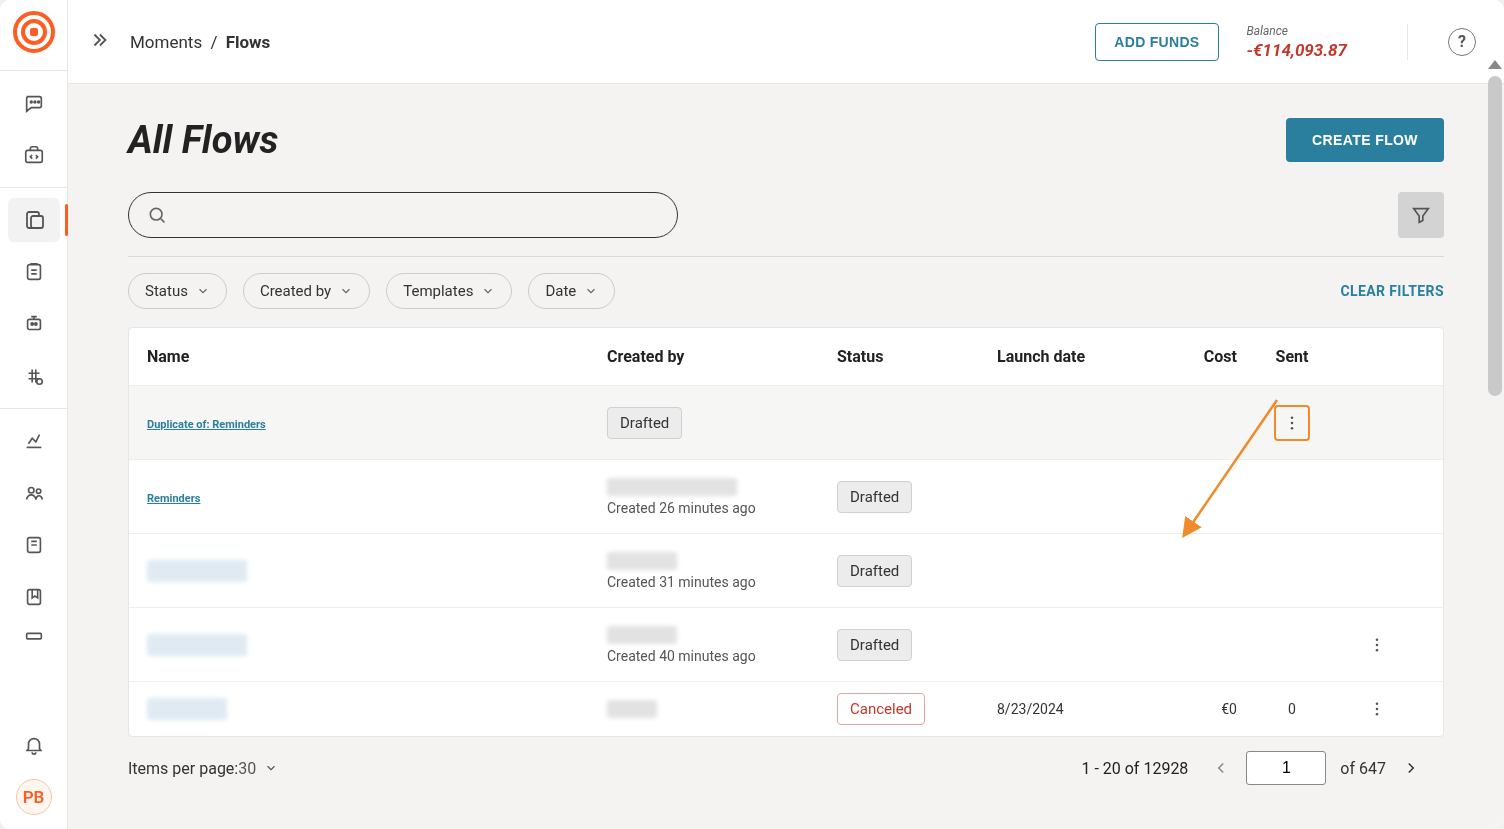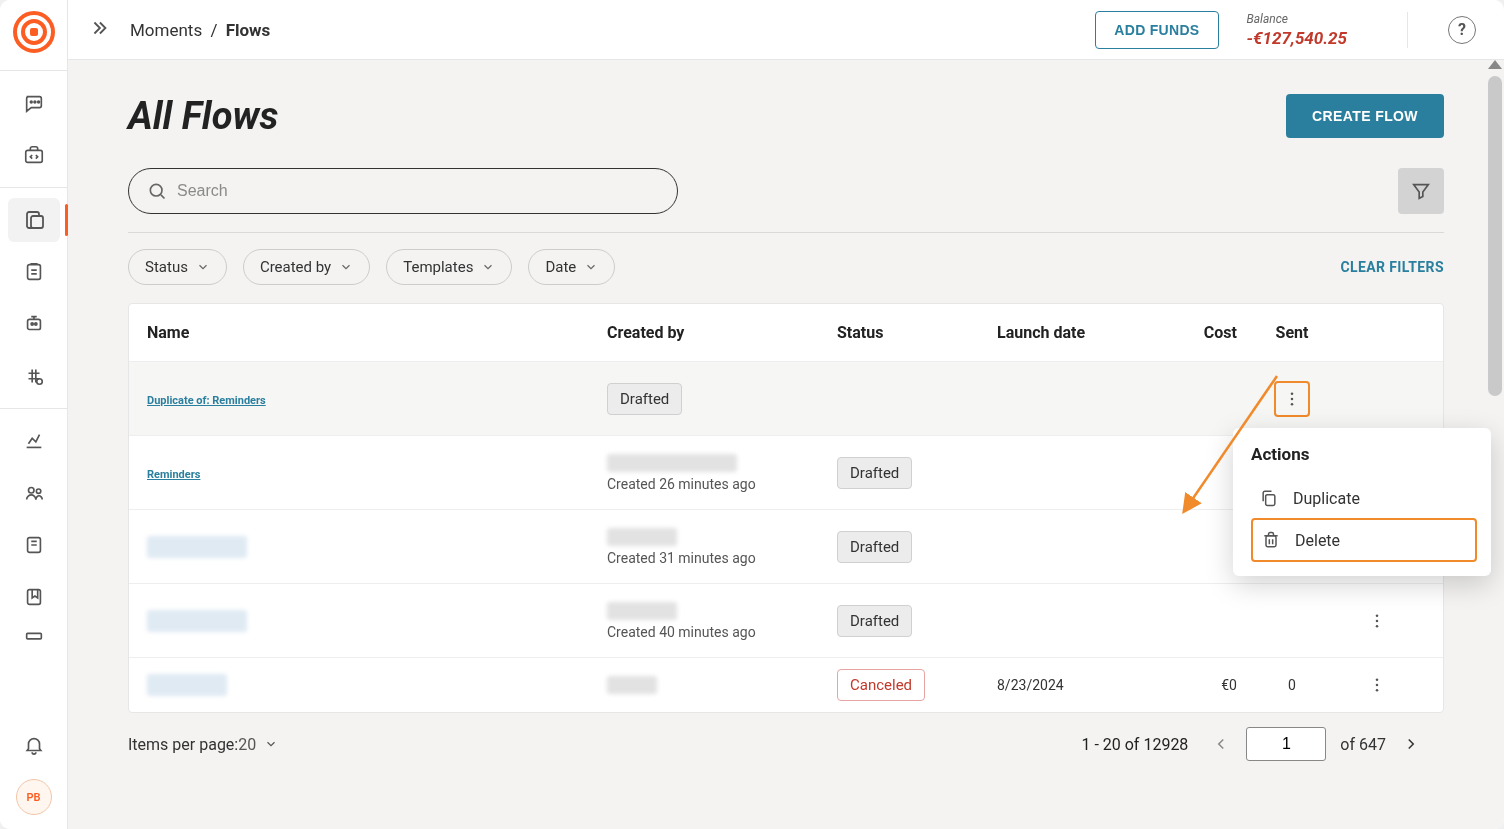--- a/index.html
+++ b/index.html
@@ -74,36 +74,36 @@
     display: flex;
     flex-direction: column;
     align-items: center;
     padding-bottom: 14px;
   }
   .avatar {
     width: 36px; height: 36px; border-radius: 50%;
     border: 1px solid #f3c6a8;
     background: #fff6ef;
     color: #fc5d22;
-    font-size: 11px;
+    font-size: 17px;
     font-weight: 600;
     display: flex; align-items: center; justify-content: center;
     margin-top: 8px;
   }
 
   
   .main {
     flex: 1;
     display: flex;
     flex-direction: column;
     background: #f4f3f2;
     min-width: 0;
   }
   .topbar {
-    height: 60px;
+    height: 84px;
     background: #fff;
     border-bottom: 1px solid #e6e6e6;
     display: flex;
     align-items: center;
     padding: 0 28px 0 20px;
     gap: 20px;
   }
   .topbar .expand-icon { color: #555; cursor: pointer; }
   .breadcrumb { font-size: 17px; color: #333; }
   .breadcrumb .sep { margin: 0 4px; color: #333; }
@@ -483,41 +483,40 @@
       </div>
       <div class="breadcrumb">
         <span>Moments</span>
         <span class="sep">/</span>
         <span class="current">Flows</span>
       </div>
       <div class="topbar-spacer"></div>
       <button class="add-funds-btn">ADD FUNDS</button>
       <div class="balance-block">
         <div class="balance-label">Balance</div>
-        <div class="balance-amount">-€127,540.25</div>
+        <div class="balance-amount">-€114,093.87</div>
       </div>
       <div class="top-divider"></div>
       <div class="help-btn">
         <span>?</span>
       </div>
     </div>
 
     <div class="content">
       <div class="page-head">
         <h1 class="page-title">All Flows</h1>
         <button class="create-flow-btn">CREATE FLOW</button>
       </div>
 
       <div class="search-row">
         <div class="search-wrap">
           <svg width="20" height="20" viewBox="0 0 24 24" fill="none" stroke="currentColor" stroke-width="2">
               <circle cx="11" cy="11" r="7"></circle>
               <path d="M21 21l-4.3-4.3"></path>
             </svg>
-          <input class="search-input" placeholder="Search" style="">
         </div>
         <div class="search-row-spacer"></div>
         <div class="filter-btn">
           <svg width="22" height="22" viewBox="0 0 24 24" fill="none" stroke="currentColor" stroke-width="1.8">
               <path d="M4 5h16l-6 8v5l-4 2v-7L4 5z"></path>
             </svg>
         </div>
       </div>
 
       <div class="thin-divider"></div>
@@ -572,38 +571,20 @@
           <div class="cell cost"></div>
           <div class="cell sent"></div>
           <div class="row-more highlight">
             <svg width="18" height="18" viewBox="0 0 24 24" fill="currentColor">
                 <circle cx="12" cy="5" r="1.7"></circle>
                 <circle cx="12" cy="12" r="1.7"></circle>
                 <circle cx="12" cy="19" r="1.7"></circle>
               </svg>
           </div>
 
-          <div class="actions-menu">
-            <div class="actions-title">Actions</div>
-            <div class="action-item">
-              <svg width="20" height="20" viewBox="0 0 24 24" fill="none" stroke="currentColor" stroke-width="1.8">
-                  <rect x="8" y="8" width="11" height="13" rx="2"></rect>
-                  <path d="M5 16V6a2 2 0 0 1 2-2h8"></path>
-                </svg>
-              <span>Duplicate</span>
-            </div>
-            <div class="action-item delete-highlight">
-              <svg width="20" height="20" viewBox="0 0 24 24" fill="none" stroke="currentColor" stroke-width="1.8">
-                  <path d="M4 7h16M9 7V5a2 2 0 0 1 2-2h2a2 2 0 0 1 2 2v2"></path>
-                  <rect x="6" y="7" width="12" height="13" rx="2"></rect>
-                  <path d="M10 11v6M14 11v6"></path>
-                </svg>
-              <span>Delete</span>
-            </div>
-          </div>
           <svg class="annotation-arrow" width="120" height="160" viewBox="0 0 120 160">
             <defs>
                 <marker id="ah" markerWidth="8" markerHeight="8" refX="6" refY="4" orient="auto">
                   <path d="M0 0L8 4L0 8z" fill="#f08a2b"></path>
                 </marker>
               </defs>
             <line x1="110" y1="6" x2="18" y2="140" stroke="#f08a2b" stroke-width="2.5" marker-end="url(#ah)"></line>
           </svg>
         </div>
 
@@ -684,21 +665,21 @@
                 <circle cx="12" cy="19" r="1.7"></circle>
               </svg>
           </div>
         </div>
       </div>
 
       <div class="table-footer">
         <div class="items-per-page">
           <span>Items per page:</span>
           <div class="ipp-select">
-            <span>20</span>
+            <span>30</span>
             <svg width="14" height="14" viewBox="0 0 24 24" fill="none" stroke="currentColor" stroke-width="2">
                 <path d="M6 9l6 6 6-6"></path>
               </svg>
           </div>
         </div>
         <div class="footer-spacer"></div>
         <span class="page-range">1 - 20 of 12928</span>
         <div class="pager">
           <div class="pager-btn">
             <svg width="18" height="18" viewBox="0 0 24 24" fill="none" stroke="currentColor" stroke-width="2">

